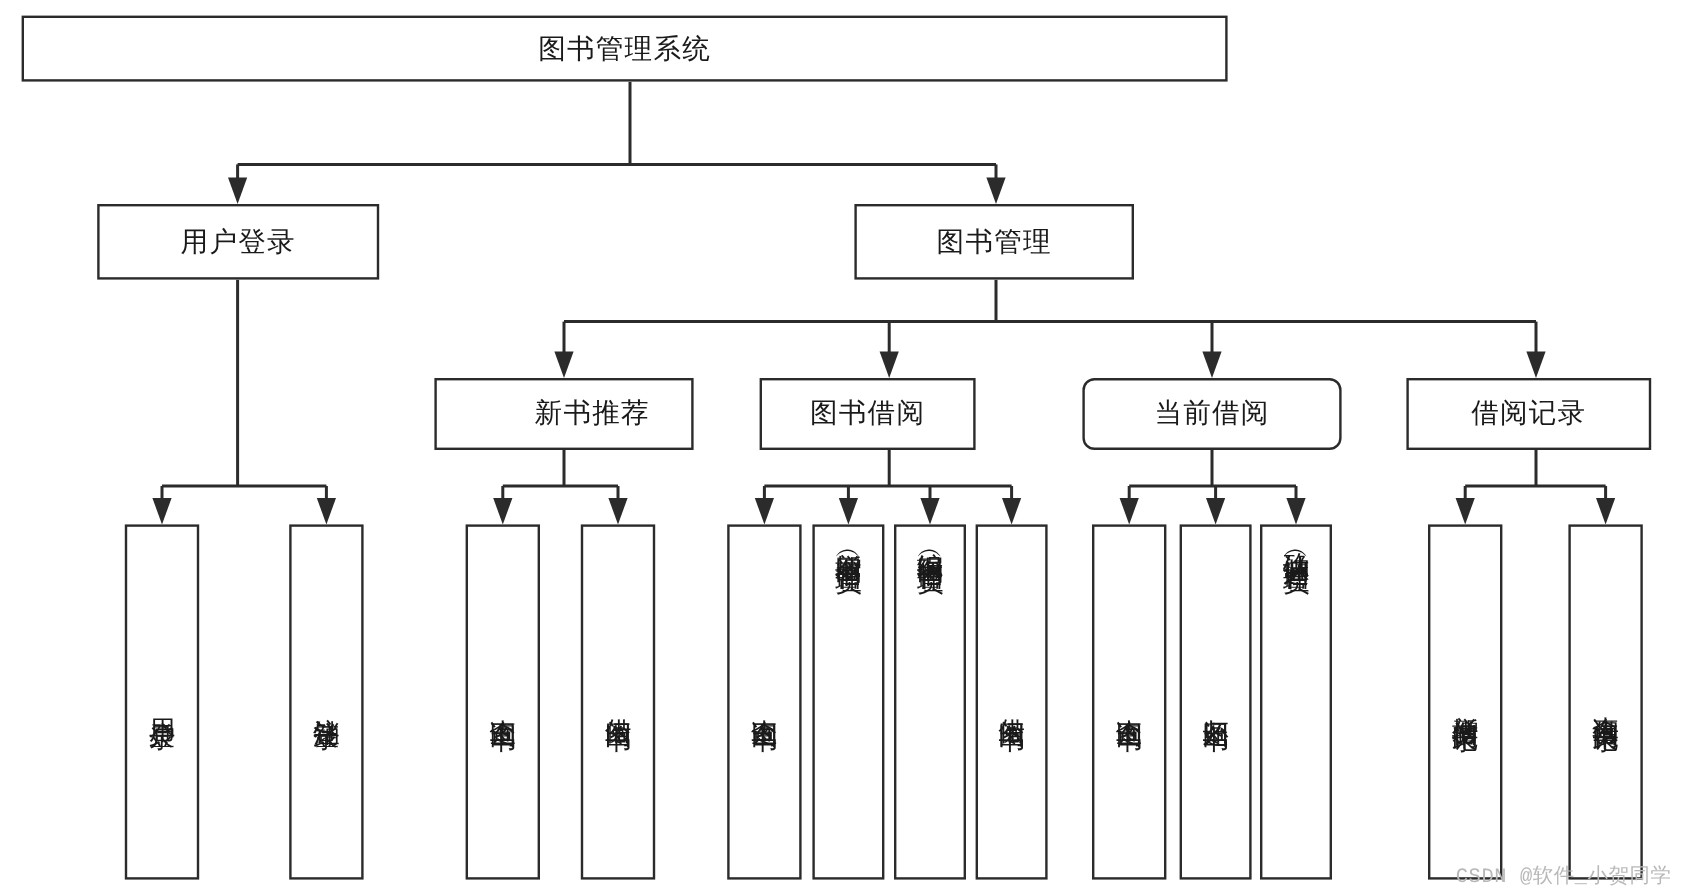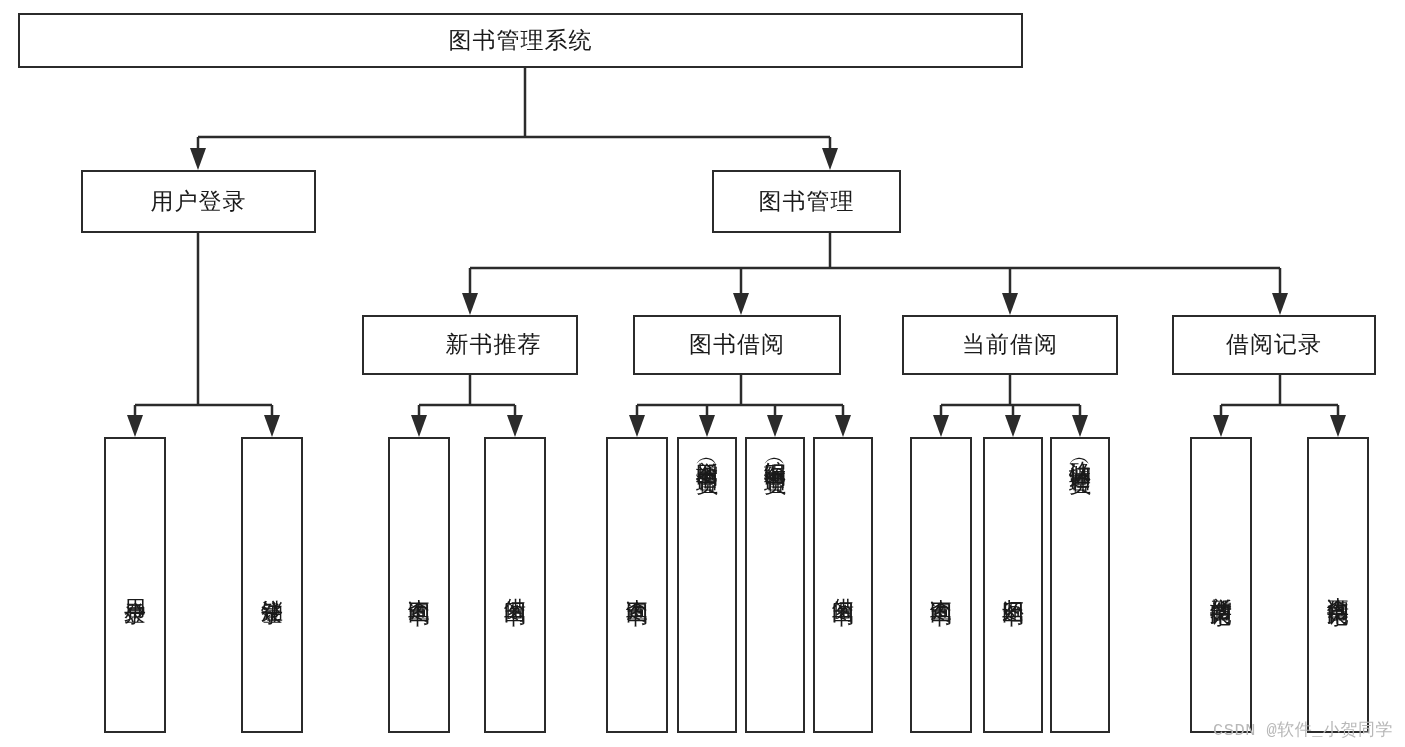--- a/index.html
+++ b/index.html
@@ -126,30 +126,30 @@
       <line x1="1338" y1="405" x2="1338" y2="417" stroke="#2b2b2b" stroke-width="2.5"></line>
       <polygon points="1330,415 1346,415 1338,437" fill="#2b2b2b"></polygon>
     </svg>
   <div id="node-layer">
       <div class="node horizontal" style="left: 18px; top: 13px; width: 1005px; height: 55px;">
         <span class="node-label">图书管理系统</span>
       </div>
       <div class="node horizontal" style="left: 81px; top: 170px; width: 235px; height: 63px;">
         <span class="node-label">用户登录</span>
       </div>
-      <div class="node horizontal" style="left: 712px; top: 170px; width: 189px; height: 63px;">
+      <div class="node horizontal" style="left: 712px; top: 170px; width: 233px; height: 63px;">
         <span class="node-label">图书管理</span>
       </div>
       <div class="node horizontal" style="left: 362px; top: 315px; width: 216px; height: 60px; padding-left: 47px;">
         <span class="node-label">新书推荐</span>
       </div>
-      <div class="node horizontal" style="left: 633px; top: 315px; width: 208px; height: 60px;">
+      <div class="node horizontal" style="left: 633px; top: 315px; width: 180px; height: 60px;">
         <span class="node-label">图书借阅</span>
       </div>
-      <div class="node horizontal" style="left: 902px; top: 315px; width: 216px; height: 60px;">
+      <div class="node horizontal" style="left: 902px; top: 315px; width: 216px; height: 60px; border-radius: 10px;">
         <span class="node-label">当前借阅</span>
       </div>
       <div class="node horizontal" style="left: 1172px; top: 315px; width: 204px; height: 60px;">
         <span class="node-label">借阅记录</span>
       </div>
       <div class="node vertical" style="left: 104px; top: 437px; width: 62px; height: 296px;">
         <span class="node-label">用户登录</span>
       </div>
       <div class="node vertical" style="left: 241px; top: 437px; width: 62px; height: 296px;">
         <span class="node-label">注销登录</span>

